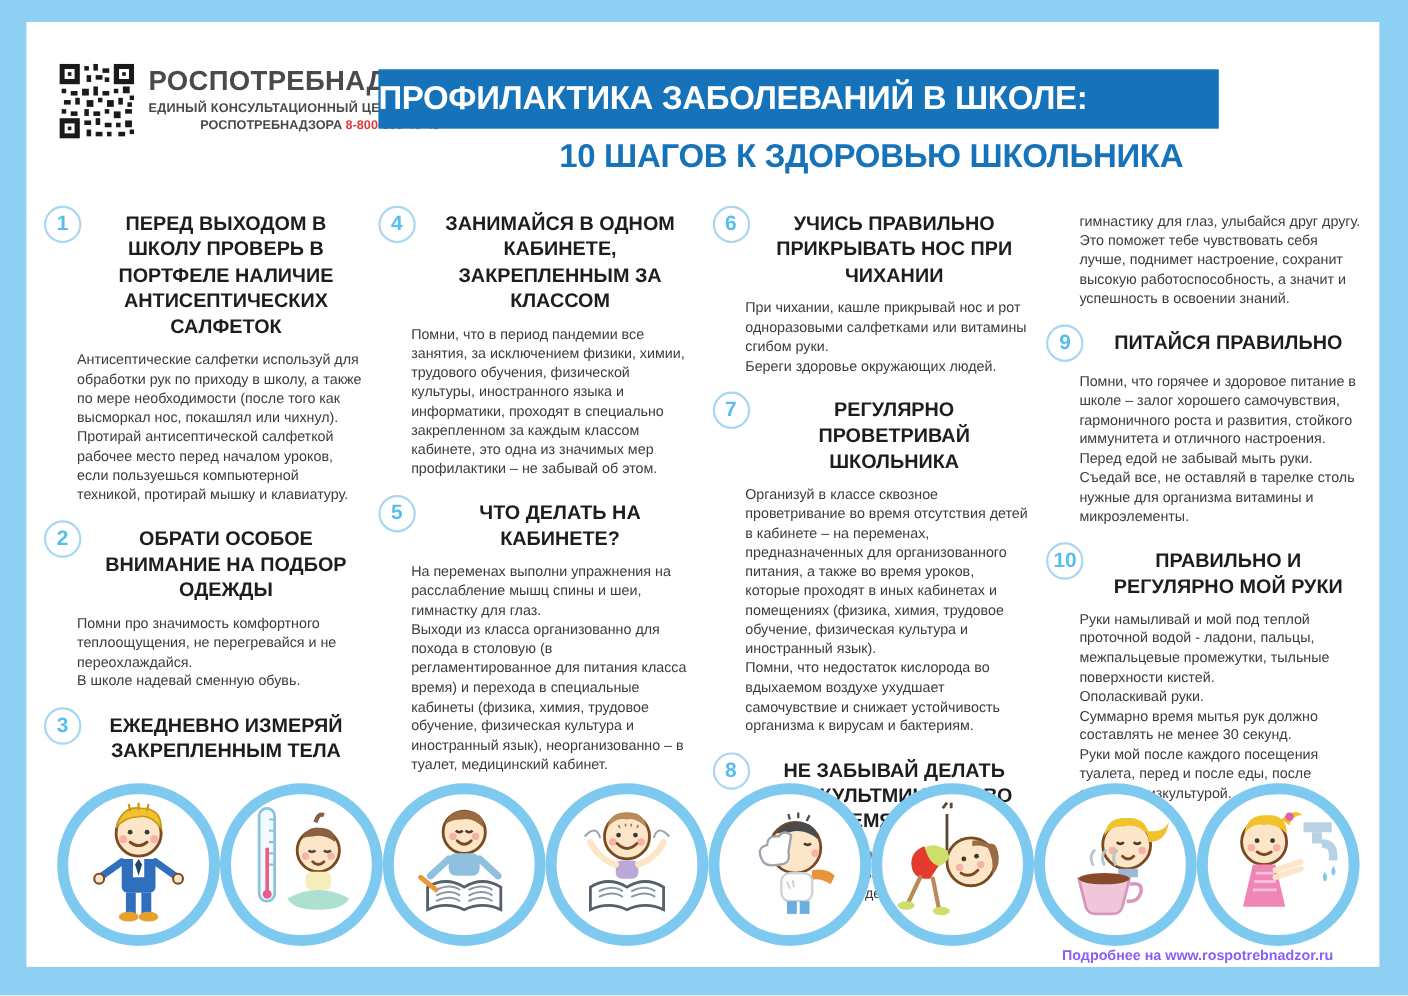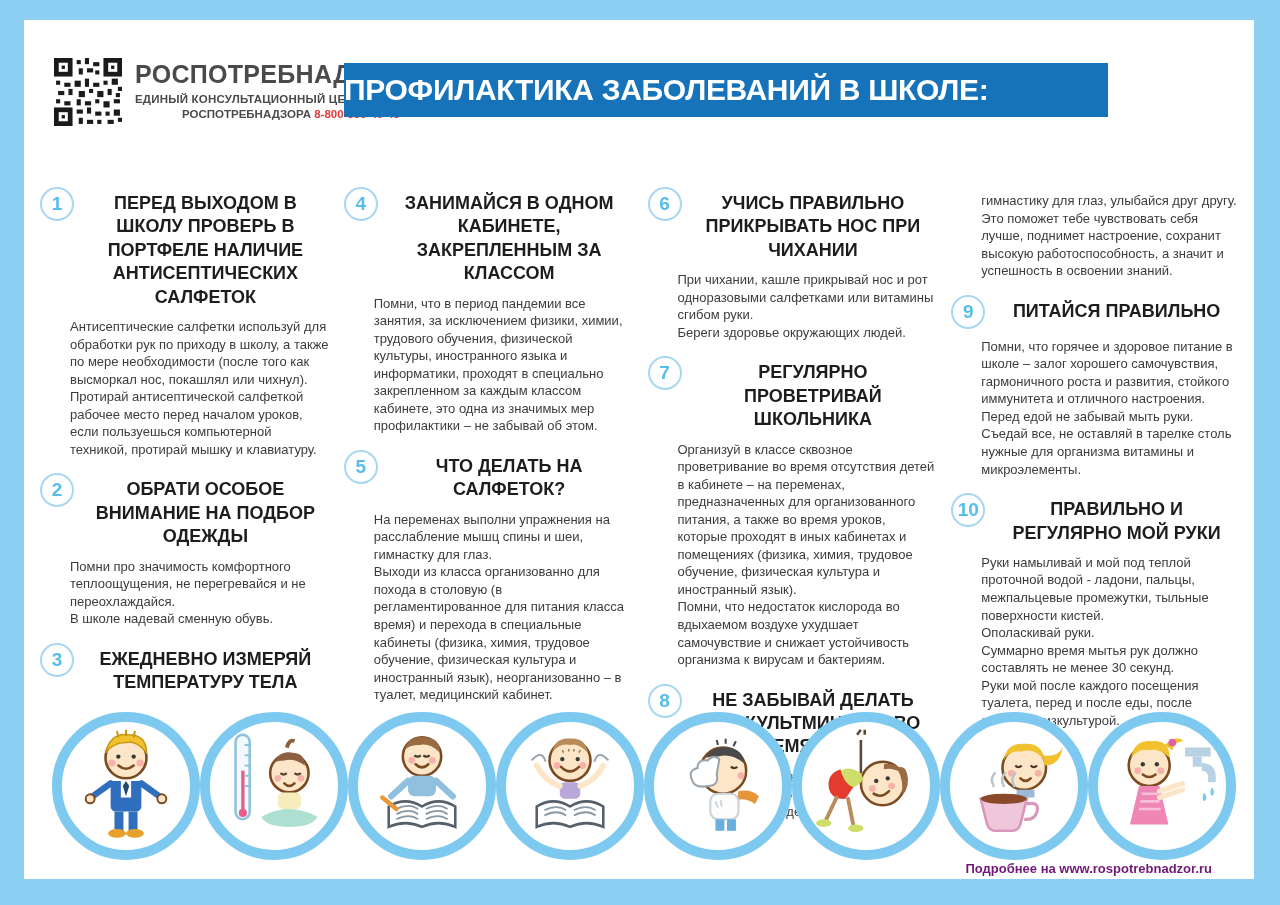--- a/index.html
+++ b/index.html
@@ -67,21 +67,21 @@
   }
   .illo {
     width:148px; height:148px; border-radius:50%;
     border:10px solid #7ec9f0; background:#fff;
     overflow:hidden; flex:0 0 148px;
   }
   .illo svg { width:100%; height:100%; display:block; }
 
   .footer {
     position:absolute; right:42px; bottom:3px;
-    font-size:13px; font-weight:600; color:#701a75;padding-left:48px;
+    font-size:13px; font-weight:600; color:#8b5cf6;padding-left:48px;
   }
 </style>
 </head>
 <body>
 
 <div class="page">
   <div class="content">
 
     <div class="brand">
       <svg class="qr" viewBox="0 0 33 33" xmlns="http://www.w3.org/2000/svg">
@@ -137,20 +137,21 @@
         <div class="org-name">РОСПОТРЕБНАДЗОР</div>
         <div class="org-sub">ЕДИНЫЙ КОНСУЛЬТАЦИОННЫЙ ЦЕНТР</div>
         <div class="org-sub2">
           <span>РОСПОТРЕБНАДЗОРА</span>
           <span class="phone">8-800-555-49-43</span>
         </div>
       </div>
     </div>
 
     <div class="banner">ПРОФИЛАКТИКА ЗАБОЛЕВАНИЙ В ШКОЛЕ:</div>
+    <div class="subtitle">10 ШАГОВ К ЗДОРОВЬЮ ШКОЛЬНИКА</div>
 
     <main class="columns">
 
       <section class="col">
         <div class="step">
           <div class="step-head">
             <div class="num">1</div>
             <h3 class="step-title">ПЕРЕД ВЫХОДОМ В ШКОЛУ ПРОВЕРЬ В ПОРТФЕЛЕ НАЛИЧИЕ АНТИСЕПТИЧЕСКИХ САЛФЕТОК</h3>
           </div>
           <p class="step-body">Антисептические салфетки используй для обработки рук по приходу в школу, а также по мере необходимости (после того как высморкал нос, покашлял или чихнул).
@@ -160,37 +161,37 @@
           <div class="step-head">
             <div class="num">2</div>
             <h3 class="step-title">ОБРАТИ ОСОБОЕ ВНИМАНИЕ НА ПОДБОР ОДЕЖДЫ</h3>
           </div>
           <p class="step-body">Помни про значимость комфортного теплоощущения, не перегревайся и не переохлаждайся.
 В школе надевай сменную обувь.</p>
         </div>
         <div class="step">
           <div class="step-head">
             <div class="num">3</div>
-            <h3 class="step-title">ЕЖЕДНЕВНО ИЗМЕРЯЙ ТЕМПЕРАТУРУ ТЕЛА</h3>
+            <h3 class="step-title">ЕЖЕДНЕВНО ИЗМЕРЯЙ ЗАКРЕПЛЕННЫМ ТЕЛА</h3>
           </div>
         </div>
       </section>
 
       <section class="col">
         <div class="step">
           <div class="step-head">
             <div class="num">4</div>
             <h3 class="step-title">ЗАНИМАЙСЯ В ОДНОМ КАБИНЕТЕ, ЗАКРЕПЛЕННЫМ ЗА КЛАССОМ</h3>
           </div>
           <p class="step-body">Помни, что в период пандемии все занятия, за исключением физики, химии, трудового обучения, физической культуры, иностранного языка и информатики, проходят в специально закрепленном за каждым классом кабинете, это одна из значимых мер профилактики – не забывай об этом.</p>
         </div>
         <div class="step">
           <div class="step-head">
             <div class="num">5</div>
-            <h3 class="step-title">ЧТО ДЕЛАТЬ НА САЛФЕТОК?</h3>
+            <h3 class="step-title">ЧТО ДЕЛАТЬ НА КАБИНЕТЕ?</h3>
           </div>
           <p class="step-body">На переменах выполни упражнения на расслабление мышц спины и шеи, гимнастку для глаз.
 Выходи из класса организованно для похода в столовую (в регламентированное для питания класса время) и перехода в специальные кабинеты (физика, химия, трудовое обучение, физическая культура и иностранный язык), неорганизованно – в туалет, медицинский кабинет.</p>
         </div>
       </section>
 
       <section class="col">
         <div class="step">
           <div class="step-head">
             <div class="num">6</div>

